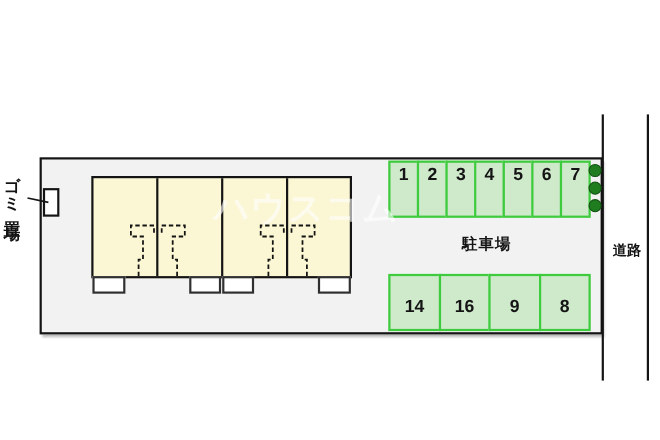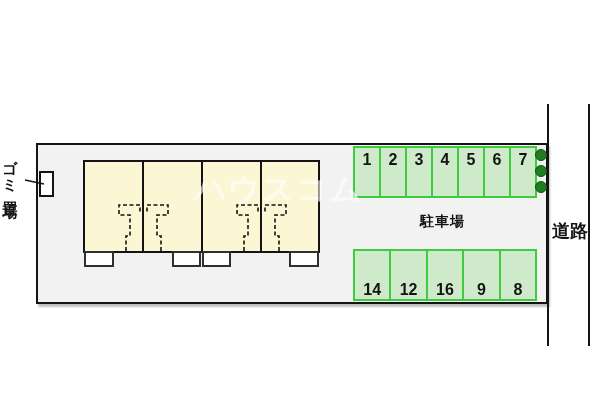--- a/index.html
+++ b/index.html
@@ -20,30 +20,30 @@
   
   #garbage-bin{position:absolute;left:39px;top:171px;width:15px;height:26px;box-sizing:border-box;
     background:#ffffff;border:2px solid #141414;z-index:3;}
   #garbage-label{position:absolute;left:3px;top:149px;writing-mode:vertical-rl;text-orientation:upright;
     font-size:15px;font-weight:bold;letter-spacing:3px;line-height:1;z-index:8;}
   
   .roadline{position:absolute;top:104px;width:2px;height:242px;background:#141414;z-index:1;}
   #roadline-inner{left:547px;}
   #roadline-outer{left:588px;}
   #road-label{position:absolute;left:550px;top:219px;width:40px;text-align:center;
-    font-size:18px;font-weight:bold;z-index:8;}
+    font-size:13px;font-weight:bold;z-index:8;}
   
   .prow{position:absolute;left:353px;width:184px;height:52px;display:flex;z-index:2;}
   #prow-top{top:146px;}
   #prow-bottom{top:249px;}
   .pspot{flex:1;box-sizing:border-box;border:2px solid #3ecb3e;background:#cfe9cb;margin-left:-2px;
     display:flex;justify-content:center;font-size:16px;font-weight:bold;color:#141414;}
   .pspot:first-child{margin-left:0;}
   #prow-top .pspot{align-items:flex-start;padding-top:3px;}
-  #prow-bottom .pspot{align-items:flex-end;padding-bottom:0;}
+  #prow-bottom .pspot{align-items:flex-end;padding-bottom:10px;}
   #parking-label{position:absolute;left:420px;top:213px;font-size:14px;font-weight:bold;
     letter-spacing:1px;z-index:8;}
   
   #watermark{position:absolute;left:194px;top:168px;font-size:32px;font-weight:bold;
     letter-spacing:1px;color:rgba(255,255,255,0.6);white-space:nowrap;z-index:6;}
   
   #overlay{position:absolute;left:0;top:0;width:600px;height:400px;z-index:7;pointer-events:none;}
 </style>
 </head>
 <body>
@@ -73,21 +73,20 @@
     <div class="pspot">1</div>
     <div class="pspot">2</div>
     <div class="pspot">3</div>
     <div class="pspot">4</div>
     <div class="pspot">5</div>
     <div class="pspot">6</div>
     <div class="pspot">7</div>
   </div>
   <div class="prow" id="prow-bottom">
     <div class="pspot">14</div>
-    <div class="pspot">12</div>
     <div class="pspot">16</div>
     <div class="pspot">9</div>
     <div class="pspot">8</div>
   </div>
   <div id="parking-label">駐車場</div>
 
   <div id="watermark">ハウスコム</div>
 
   <svg id="overlay" viewBox="0 0 600 400">
 

